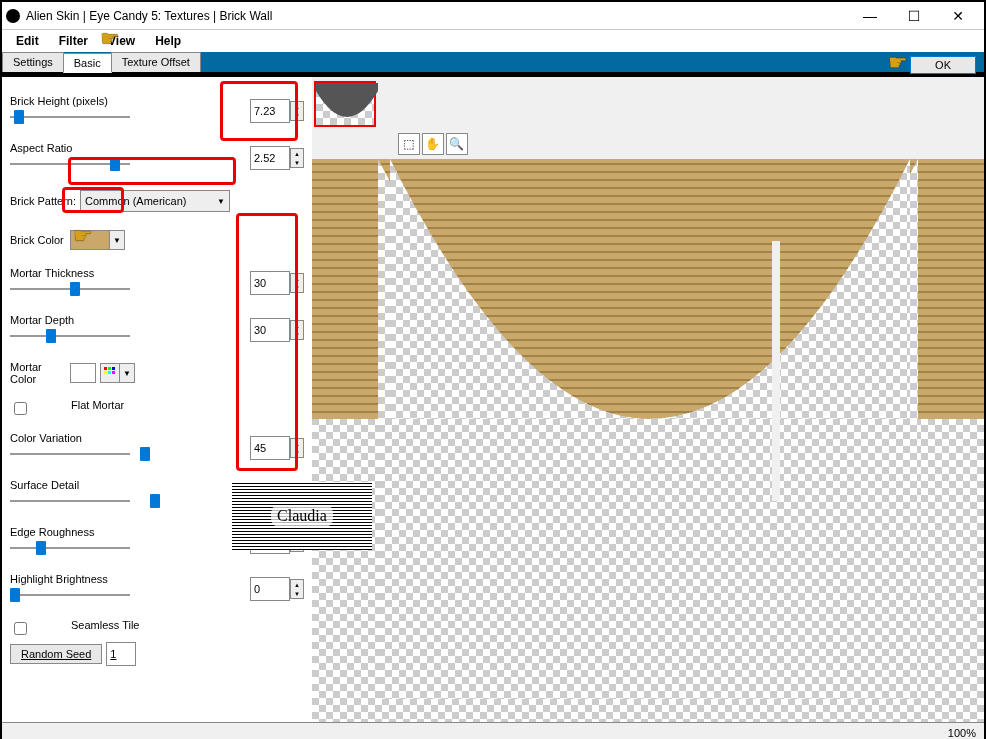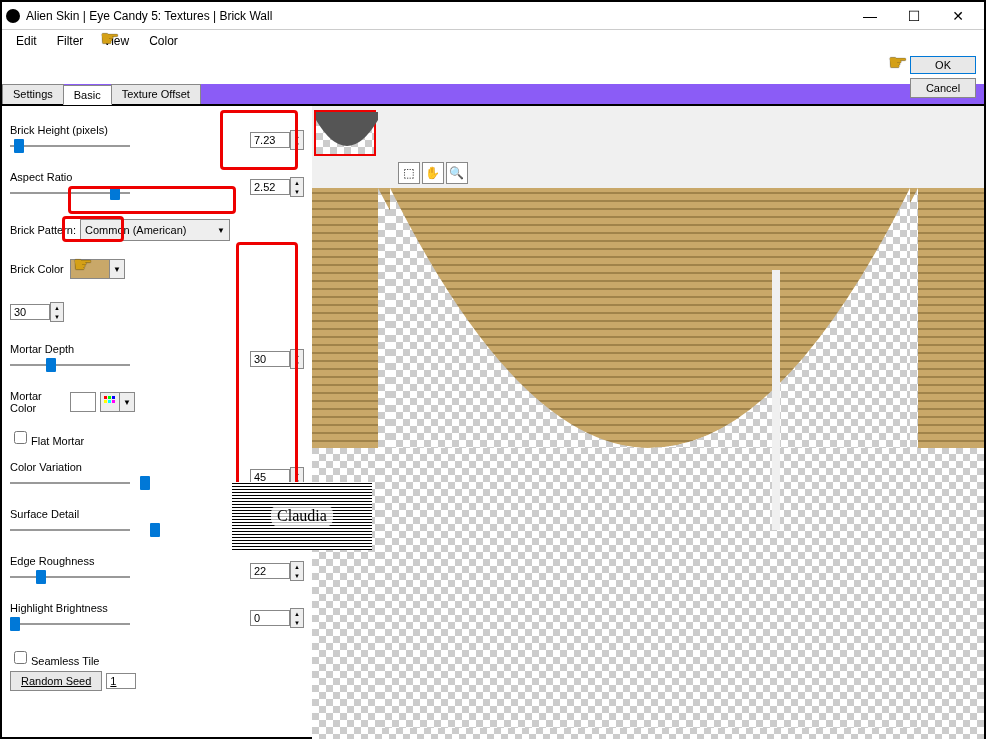--- a/index.html
+++ b/index.html
@@ -3,42 +3,42 @@
 <meta charset="utf-8">
 <style>
 * { box-sizing: border-box; font-family: Tahoma, "Segoe UI", sans-serif; font-size: 11px; }
 body { margin: 0; padding: 0; background: #fff; }
 .window { width: 986px; height: 739px; border: 2px solid #000; position: relative; background: #fff; }
 .titlebar { height: 28px; background: #fff; border-bottom: 1px solid #ccc; display: flex; align-items: center; padding: 12px 4px; }
 .titlebar .icon { width: 14px; height: 14px; background: #000; border-radius: 50%; margin-right: 6px; }
 .titlebar .title { flex: 1; font-size: 12px; }
 .titlebar .ctrl { width: 44px; height: 26px; display: flex; align-items: center; justify-content: center; font-size: 14px; }
 .menubar { height: 22px; display: flex; align-items: center; padding: 0 4px; position: relative; }
-.menubar .menu { padding: 2px 10px; font-size: 12px; }
+.menubar .menu { padding: 2px 10px; font-size: 12px; font-weight: bold; }
 .hand-cursor { position: absolute; width: 24px; height: 20px; pointer-events: none; z-index: 50; }
 .hand-cursor::before { content: "☛"; font-size: 22px; color: #d4a017; text-shadow: 0 0 1px #000; }
-.tabs { display: flex; border-bottom: 2px solid #000000; background: #8b5cf6; margin-top: 32px; }
+.tabs { display: flex; border-bottom: 5px solid #000000; background: #0369a1; }
 .tab { padding: 3px 10px; background: #e8e8e8; border: 1px solid #888; border-bottom: none; margin-right: -1px; font-size: 11px; }
 .tab.active { background: #fff; border-bottom: 1px solid #fff; position: relative; top: 1px; }
 .content-area { display: flex; height: calc(100% - 28px - 22px - 20px - 20px); }
 .left-panel { width: 310px; padding: 4px 8px; position: relative; }
 .right-panel { flex: 1; position: relative; background: #f0f0f0; }
 .param-row { display: flex; align-items: center; margin: 13px 0; height: 34px; }
 .param-label { width: 115px; font-size: 11px; }
 .param-slider { width: 120px; height: 20px; position: relative; margin-right: 8px; }
 .param-slider .track { position: absolute; top: 9px; width: 100%; height: 2px; background: #999; }
 .param-slider .thumb { position: absolute; top: 3px; width: 10px; height: 14px; background: #0078d7; border-radius: 1px; }
-.param-input { width: 40px; height: 16px; border: 1px solid #888; padding: 1px 3px; font-size: 11px; }
+.param-input { width: 40px; height: 24px; border: 1px solid #888; padding: 1px 3px; font-size: 11px; }
 .spinner { display: flex; flex-direction: column; width: 14px; height: 20px; border: 1px solid #888; }
 .spinner div { flex: 1; display: flex; align-items: center; justify-content: center; font-size: 6px; background: #eee; }
 .redbox { position: absolute; border: 3px solid #e00; border-radius: 4px; pointer-events: none; }
 .combo { height: 22px; border: 1px solid #888; display: flex; align-items: center; padding: 0 4px; width: 120px; background: #eee; justify-content: space-between; }
 .combo .chev { font-size: 8px; }
 .color-swatch { width: 26px; height: 20px; border: 1px solid #888; }
-.checkbox-row { display: flex; align-items: flex-end; margin: 3px 0; }
+.checkbox-row { display: flex; align-items: flex-start; margin: 3px 0; gap: 40px; }
 .checkbox-row input { margin-right: 4px; }
 .btn { border: 1px solid #888; background: #e8e8e8; padding: 3px 10px; font-size: 11px; }
 .ok-btn { border: 1px solid #0078d7; background: #e8e8e8; padding: 2px 24px; }
 .bottom-bar { height: 20px; border-top: 1px solid #888; display: flex; justify-content: flex-end; align-items: center; padding: 0 8px; background: #f0f0f0; }
 .buttons-top { position: absolute; right: 8px; top: 54px; display: flex; flex-direction: column; gap: 4px; }
 .preview-thumb { position: absolute; left: 2px; top: 4px; width: 62px; height: 46px; border: 2px solid #e00; background: #fff; }
 .checker { background-image: linear-gradient(45deg,#ccc 25%,transparent 25%),linear-gradient(-45deg,#ccc 25%,transparent 25%),linear-gradient(45deg,transparent 75%,#ccc 75%),linear-gradient(-45deg,transparent 75%,#ccc 75%); background-size: 14px 14px; background-position: 0 0,0 7px,7px -7px,-7px 0; background-color: #fff; }
 .toolbar-icons { position: absolute; left: 86px; top: 56px; display: flex; gap: 2px; }
 .toolbar-icons .tb { width: 22px; height: 22px; border: 1px solid #888; display: flex; align-items: center; justify-content: center; font-size: 12px; background:#fff }
 .big-preview { position: absolute; left: 0; top: 82px; right: 0; bottom: 0; }
@@ -58,21 +58,21 @@
     <div class="title">Alien Skin | Eye Candy 5: Textures | Brick Wall</div>
     <div class="ctrl">—</div>
     <div class="ctrl">☐</div>
     <div class="ctrl">✕</div>
   </div>
 
   <div class="menubar">
     <div class="menu">Edit</div>
     <div class="menu">Filter</div>
     <div class="menu">View</div>
-    <div class="menu">Color</div>
+    <div class="menu">Help</div>
     <div class="hand-cursor" style="left:98px; top:-4px;"></div>
   </div>
 
   <div class="buttons-top">
     <div style="position:relative;">
       <button class="ok-btn">OK</button>
       <div class="hand-cursor" style="left:-22px; top:-6px;"></div>
     </div>
     <button class="btn">Cancel</button>
   </div>
@@ -130,20 +130,27 @@
       <div class="param-row" style="height:26px">
         <div class="param-label" style="width:60px">Brick Color</div>
         <div class="color-swatch" style="background:#c9a869; width:40px; position:relative;">
           <div class="hand-cursor" style="left:2px; top:-8px;"></div>
         </div>
         <div style="width:16px;height:20px;border:1px solid #888;display:flex;align-items:center;justify-content:center;font-size:8px;background:#eee;margin-left:-1px">▼</div>
       </div>
       <div class="redbox" style="left:60px; top:110px; width:62px; height:26px;"></div>
 
       <div class="param-row">
+        <div style="flex:1">
+          <div class="param-label">Mortar Thickness</div>
+          <div class="param-slider">
+              <div class="track"></div>
+              <div class="thumb" style="left:60px"></div>
+            </div>
+        </div>
         <input class="param-input" value="30" style="">
         <div class="spinner">
             <div>▲</div>
             <div>▼</div>
           </div>
       </div>
 
       <div class="param-row">
         <div style="flex:1">
           <div class="param-label">Mortar Depth</div>

